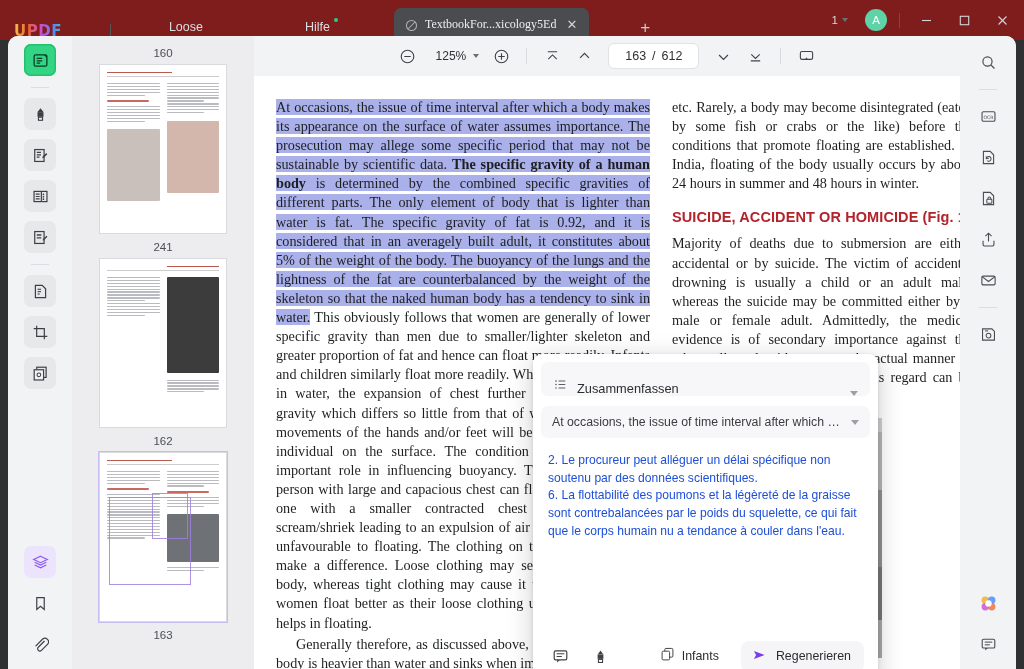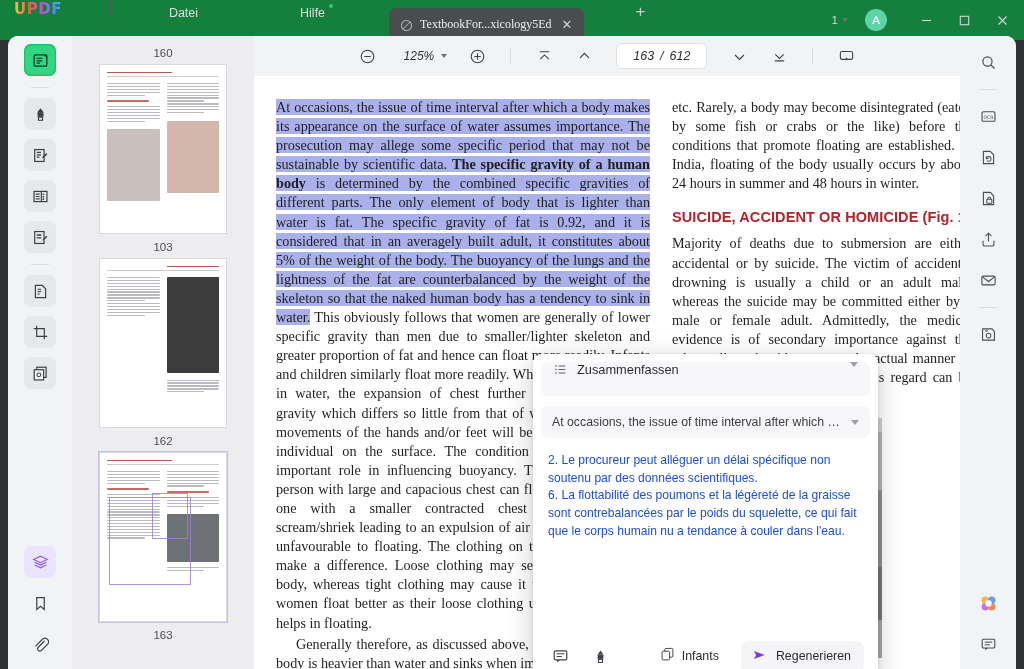--- a/index.html
+++ b/index.html
@@ -7,21 +7,21 @@
     width: 1024px; height: 669px;
     overflow: hidden;
     font-family: "Liberation Sans", sans-serif;
     background: #2f3032;
   }
   .app { position: relative; width: 1024px; height: 669px; background: #2f3032; }
 
   
   .titlebar {
     position: absolute; left: 0; top: 0; width: 1024px; height: 40px;
-    background: #15803d; display: flex; align-items: flex-start; gap: 32px;
+    background: #7f1d1d; display: flex; align-items: flex-end; gap: 32px;
   }
   .logo {
     margin-left: 14px; font-size: 15px; font-weight: bold; letter-spacing: .5px;
     background: linear-gradient(90deg,#f5c84b 0%,#e8662e 28%,#c84fd4 58%,#4f8ef7 85%,#38c7c7 100%);
     -webkit-background-clip: text; background-clip: text; color: transparent;
     font-family: "DejaVu Sans", sans-serif;
   }
   .tb-sep { width: 1px; height: 16px; background: #55585b; margin: 0 16px; }
   .menu-item {
     position: relative; color: #dcdfe2; font-size: 12.5px; padding: 6px 10px;
@@ -106,21 +106,21 @@
   .tp-ln.red { background: #c76a62; height: 2px; width: 80%; margin: 2.5px 0; }
   .tp-img { background: #9a9ca1; border-radius: 1px; }
   .tp-sel {
     position: absolute; border: 1.2px solid #9f7fe0; opacity: .85;
   }
   .tp-photo { background: #6e7176; }
 
   
   .toolbar {
     position: absolute; left: 246px; top: 0; right: 56px; height: 40px;
-    background: #f2f3f5; display: flex; align-items: center; justify-content: center; gap: 12px; font-style: italic;
+    background: #f2f3f5; display: flex; align-items: center; justify-content: center; gap: 4px;
   }
   .tool-ico {
     width: 28px; height: 28px; border-radius: 6px; display: flex; align-items: center;
     justify-content: center; color: #3f4347; cursor: pointer;
   }
   .zoom-val {
     font-size: 12px; color: #2e3134; padding: 4px 4px 4px 10px; cursor: pointer;
     display: flex; align-items: center; gap: 7px;
   }
   .caret-sm { border-left: 3.5px solid transparent; border-right: 3.5px solid transparent; border-top: 4.5px solid #6c7075; }
@@ -181,21 +181,21 @@
 
   
   .popup {
     position: absolute; left: 525px; top: 318px; width: 345px; height: 327px;
     background: #ffffff; border-radius: 9px;
     box-shadow: 0 6px 26px rgba(20,22,26,.22), 0 1px 4px rgba(20,22,26,.12);
     display: flex; flex-direction: column; overflow: hidden;
   }
   .pp-mode {
     margin: 8px 8px 0; height: 34px; border-radius: 7px; background: #f7f7f9;
-    display: flex; align-items: flex-start; gap: 9px; padding: 0 12px; cursor: pointer;
+    display: flex; align-items: flex-end; gap: 9px; padding: 0 12px; cursor: pointer;
   }
   .pp-mode-label { font-size: 12.8px; color: #2b2e31; flex: 1; }
   .pp-src {
     margin: 10px 8px 0; height: 32px; border-radius: 7px; background: #f7f7f9;
     display: flex; align-items: center; gap: 8px; padding: 0 11px; cursor: pointer;
   }
   .pp-src-text {
     font-size: 12.3px; color: #3a3d40; flex: 1; white-space: nowrap; overflow: hidden;
     text-overflow: ellipsis;
   }
@@ -224,21 +224,21 @@
 </style>
 </head>
 <body>
 
 <div class="app">
 
   <div class="titlebar">
     <div class="logo">UPDF</div>
     <div class="tb-sep"></div>
     <div class="menu-item">
-      <span>Datei</span>
+      <span>Loose</span>
     </div>
     <div class="menu-gap"></div>
     <div class="menu-item">
       <span>Hilfe</span>
       <span class="dot"></span>
     </div>
 
     <div class="tab">
       <span class="tab-ico">
         <svg viewBox="0 0 16 16" width="13" height="13">
@@ -411,21 +411,21 @@
                 <div class="tp-ln"></div>
                 <div class="tp-ln sh"></div>
               <div class="tp-ln"></div>
                 <div class="tp-ln"></div>
                 <div class="tp-ln"></div>
                 <div class="tp-ln sh"></div>
               <div class="tp-img" style="height:72px;margin-top:6px;background:#d3b7ad"></div>
             </div>
           </div>
         </div>
-        <div class="thumb-num">103</div>
+        <div class="thumb-num">241</div>
       </div>
 
       <div class="thumb-block">
         <div class="thumb-page">
           <div class="tp-head">
               <div class="line" style="margin-left:auto;width:46%"></div>
               <div class="rule"></div>
             </div>
           <div class="tp-cols">
             <div class="tp-col">

